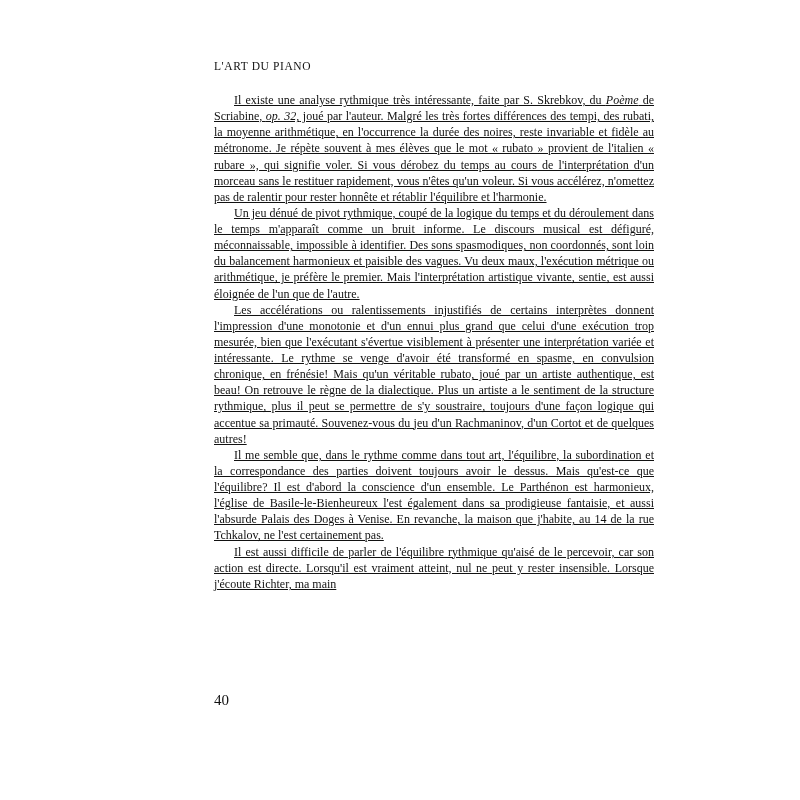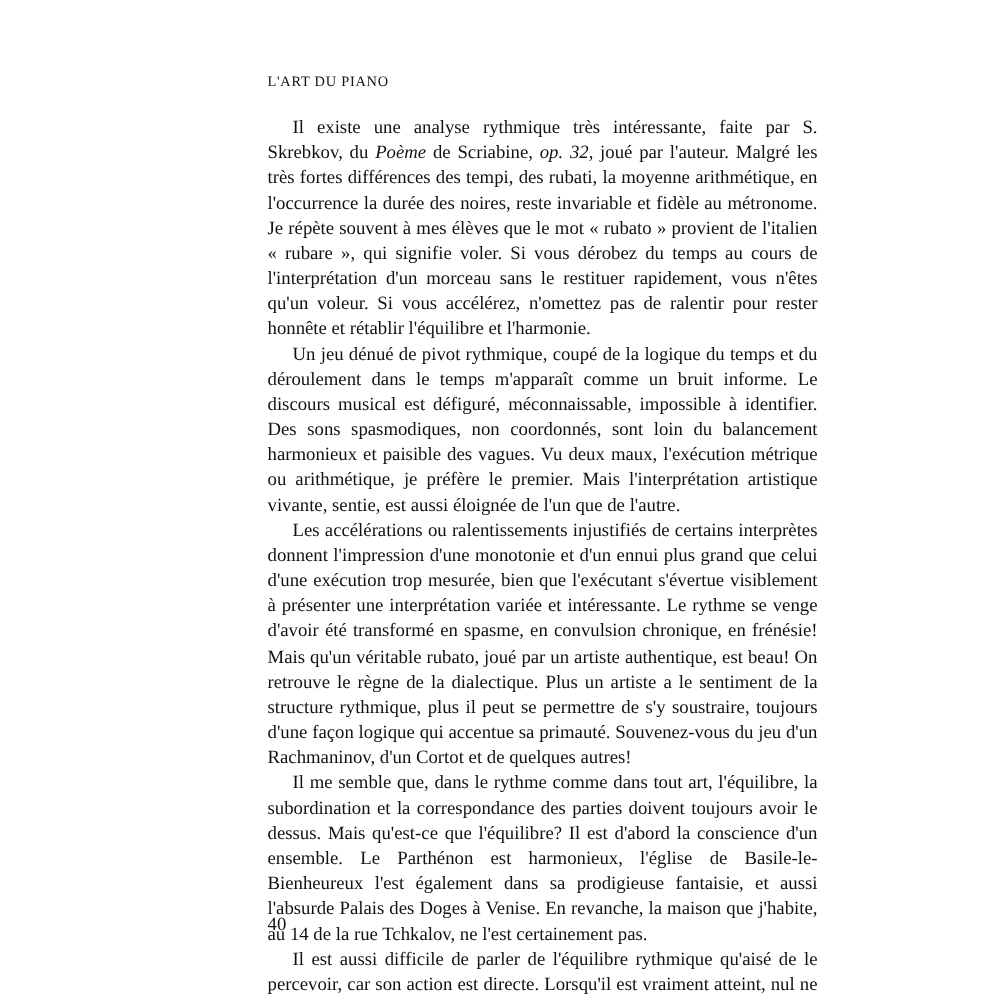--- a/index.html
+++ b/index.html
@@ -25,33 +25,34 @@
   .running-head {
     font-size: 11.5px;
     letter-spacing: 0.6px;
     font-variant: small-caps;
     text-transform: uppercase;
     margin-bottom: 20px;
     color: #111111;
   }
   p.body-par {
     margin: 0;
-    font-size: 15px;
+    font-size: 12px;
     line-height: 1.345;
     text-align: justify;
     text-justify: inter-word;
     text-indent: 20px;
     hyphens: manual;
+    text-decoration: underline;
   }
   p.body-par.gap {
   }
   .folio {
     position: absolute;
     left: 214px;
-    top: 732px;
+    top: 692px;
     font-size: 15px;
     font-family: "Liberation Serif", serif;
     color: #111111;
   }
   i { font-style: italic; }
 </style>
 </head>
 <body>
 
 <div class="page">

